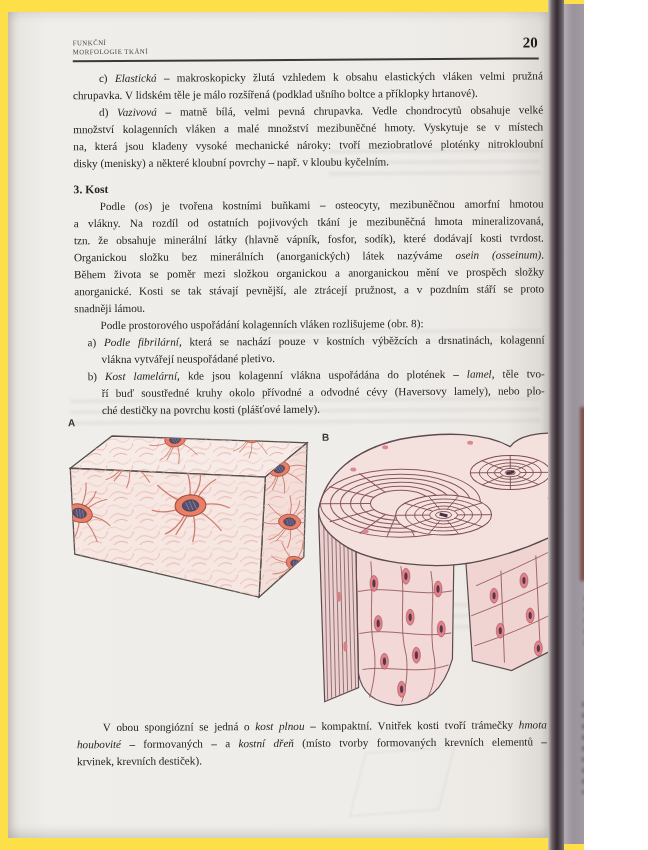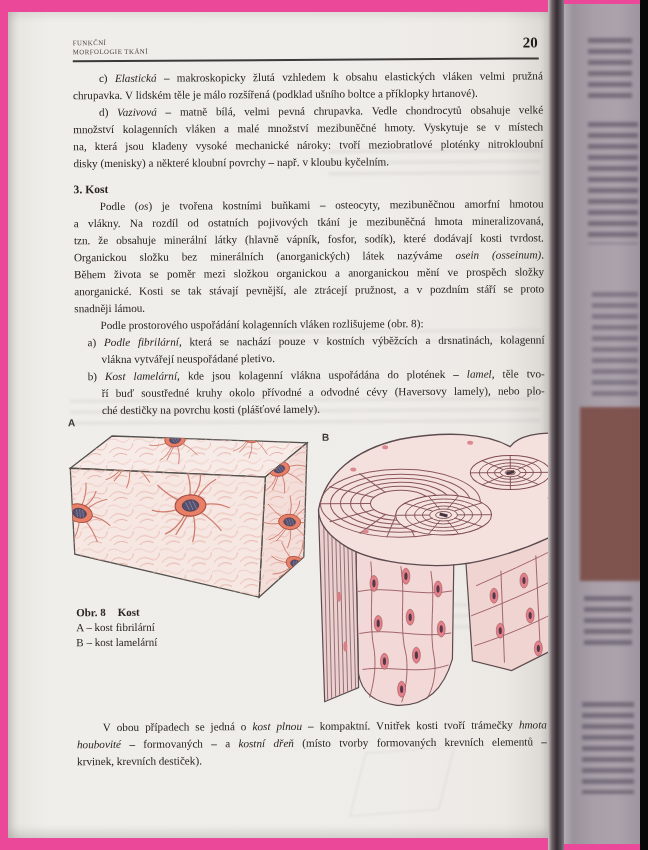--- a/index.html
+++ b/index.html
@@ -1,16 +1,16 @@
 <!DOCTYPE html>
 <html><head>
 <meta charset="utf-8">
 <style>
   html,body{margin:0;padding:0;}
-  #stage{position:relative;width:648px;height:850px;background:#ec4899;overflow:hidden;
+  #stage{position:relative;width:584px;height:850px;background:#fde047;overflow:hidden;
          font-family:"Liberation Serif", serif;}
   
   #scan-page{position:absolute;left:8px;top:12px;width:540px;height:826px;
     background:linear-gradient(90deg,#d8d4cf 0px,#e9e7e2 12px,#f0eeea 40px,#efede9 70%,#ece9e5 92%,#dbd7d3 100%);
     box-shadow:inset 0 -6px 10px rgba(0,0,0,.12), inset 0 4px 8px rgba(0,0,0,.08);}
   #page-inner{position:absolute;inset:0;transform:rotate(-0.35deg);transform-origin:50% 50%;color:#272421;}
   .run-title{position:absolute;left:67px;top:26px;font-size:6.8px;line-height:8.5px;
     letter-spacing:.5px;color:#474340;}
   .page-num{position:absolute;right:8px;top:24px;font-weight:bold;font-size:15px;color:#1e1c1a;}
   .header-rule{position:absolute;left:67px;width:466px;top:47px;height:1.5px;background:#3c3a38;}
@@ -308,30 +308,23 @@
                   <ellipse cx="330" cy="36" rx="3" ry="2"></ellipse>
                 <ellipse cx="415" cy="32" rx="3" ry="2"></ellipse>
                   <ellipse cx="495" cy="88" rx="3" ry="2"></ellipse>
                 <ellipse cx="310" cy="120" rx="3" ry="2"></ellipse>
               </g>
             </g>
           </g>
         </svg>
       </div>
 
-      <div id="caption">
-        <div class="cap-line1">
-          <span>Obr. 8</span><span class="cap-gap"></span><span>Kost</span>
-        </div>
-        <div>A – kost fibrilární</div>
-        <div>B – kost lamelární</div>
-      </div>
 
       <div id="bottom-para">
-          <div class="tl ind"><span>V obou případech se jedná o </span><em>kost plnou</em><span> – kompaktní. Vnitřek kosti tvoří trámečky </span><em>hmota</em></div>
+          <div class="tl ind"><span>V obou spongiózní se jedná o </span><em>kost plnou</em><span> – kompaktní. Vnitřek kosti tvoří trámečky </span><em>hmota</em></div>
           <div class="tl"><em>houbovité</em><span> – formovaných – a </span><em>kostní dřeň</em><span> (místo tvorby formovaných krevních elementů –</span></div>
           <div class="tl last"><span>krvinek, krevních destiček).</span></div>
         </div>
 
     </div>
   </div>
 
   <div id="gutter"></div>
 
   <div id="opp-page">

